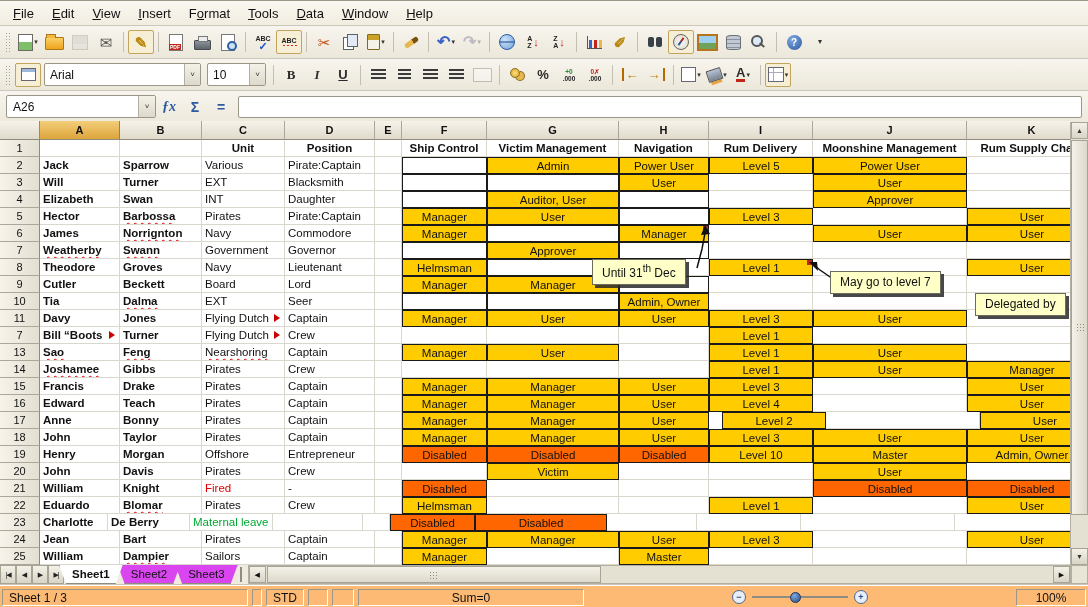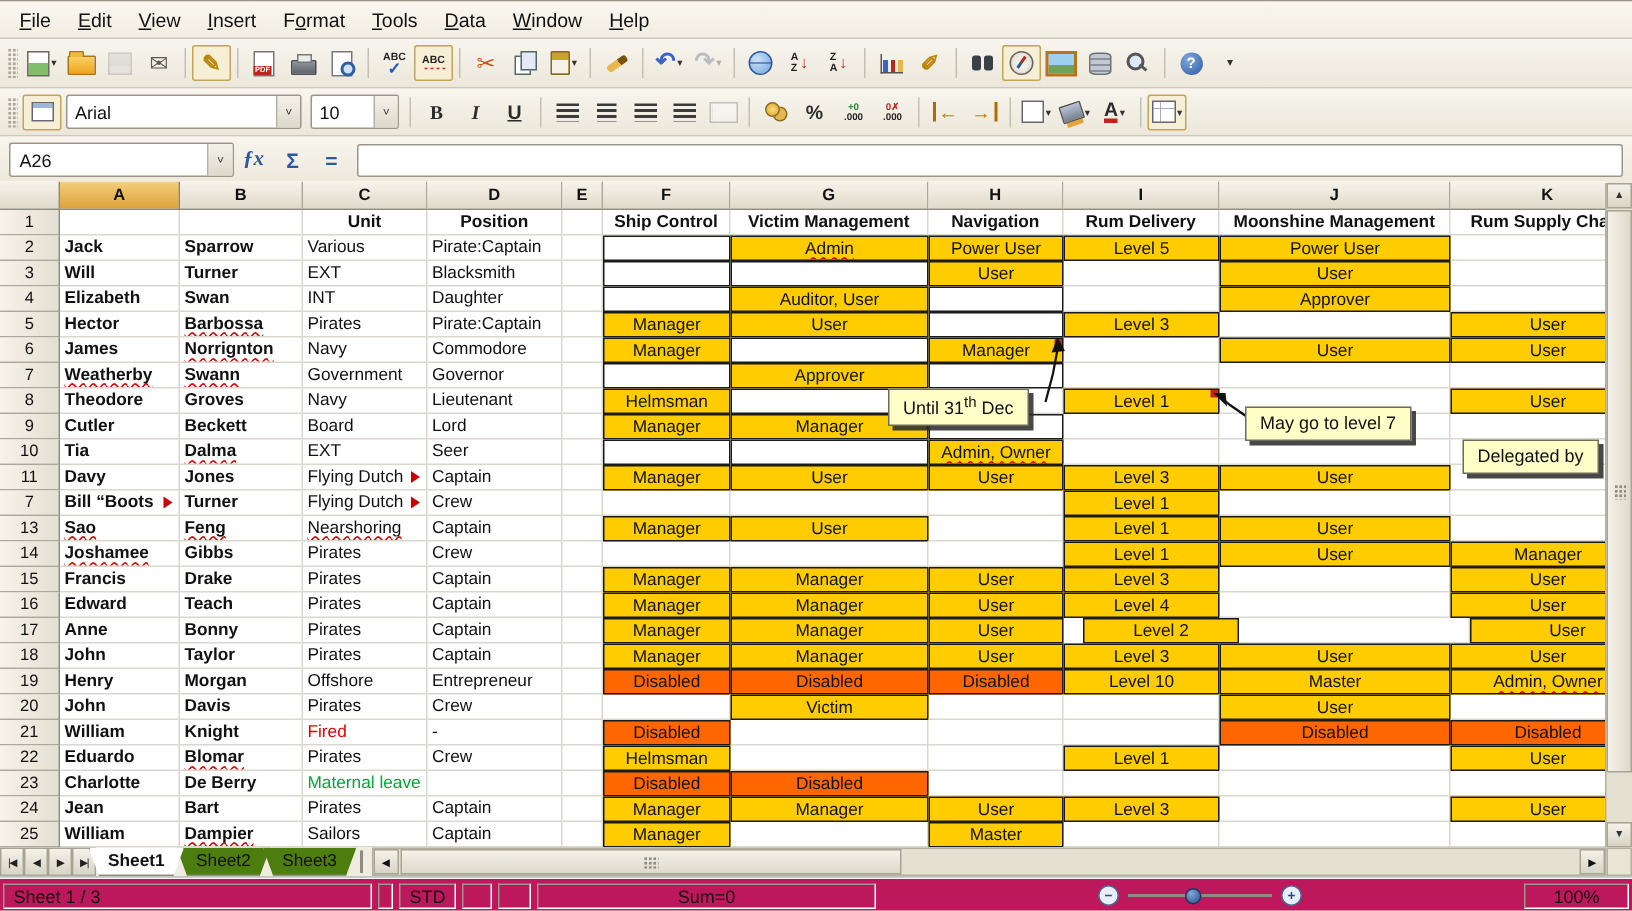--- a/index.html
+++ b/index.html
@@ -174,37 +174,37 @@
   .vdown{position:absolute;bottom:0;left:0;right:0}
   .vthumb{position:absolute;left:0;right:0;top:18px;height:375px;background:linear-gradient(90deg,#F4F1E8,#DDD9CB);
      border:1px solid #A8A495;box-sizing:border-box;display:flex;align-items:center;justify-content:center}
   .grip-v{width:8px;height:10px;background-image:radial-gradient(#8E8B7F 1px,transparent 1px);background-size:3px 3px}
 
   
   #tabsbar{position:absolute;left:0;top:564px;width:1088px;height:19px;display:flex;align-items:stretch;
      background:#EFEBDF;border-bottom:1px solid #C9C5B8}
   .tnav{width:16px;display:flex;align-items:center;justify-content:center;font-size:7px;color:#222;
      background:linear-gradient(#F4F1E8,#D8D4C6);border:1px solid #A8A495;box-sizing:border-box;letter-spacing:-1px}
-  .tab{padding:0 12px;display:flex;align-items:center;font-size:11.5px;background:#4d7c0f;
+  .tab{padding:0 12px;display:flex;align-items:center;font-size:11.5px;background:#d946ef;
      border:1px solid #8E8B7F;border-top:none;margin-left:-5px;
      clip-path:polygon(0 0,100% 0,calc(100% - 7px) 100%,7px 100%)}
   .tab.activetab{background:#FFFFFF;font-weight:bold;z-index:2}
   .tabsplit{width:6px;margin:2px 1px;background:linear-gradient(90deg,transparent 1px,#8E8B7F 1px,#8E8B7F 3px,transparent 3px)}
   #hscroll{flex:1;position:relative;background:#E4E0D2;border:1px solid #B3AFA2;margin-left:2px}
   .harrow{position:absolute;top:0;bottom:0;width:17px;display:flex;align-items:center;justify-content:center;
      font-size:7px;background:linear-gradient(#F4F1E8,#D8D4C6);border:1px solid #A8A495;box-sizing:border-box}
   .harrow.left{left:0}
   .harrow.right{right:0}
   .hthumb{position:absolute;left:18px;top:0;bottom:0;width:332px;background:linear-gradient(#F4F1E8,#DDD9CB);
      border:1px solid #A8A495;display:flex;align-items:center;justify-content:center}
   .grip-h{width:10px;height:8px;background-image:radial-gradient(#8E8B7F 1px,transparent 1px);background-size:3px 3px}
   .hcorner{width:17px;background:#E8E4D6;border:1px solid #B3AFA2;box-sizing:border-box}
 
   
-  #statusbar{position:absolute;left:0;top:584px;width:1088px;height:23px;background:#be185d;
+  #statusbar{position:absolute;left:0;top:584px;width:1088px;height:23px;background:#fdba74;
      border-top:1px solid #FFFFFF;display:flex;align-items:center;padding:0 2px;box-sizing:border-box}
   .sseg{height:17px;line-height:16px;padding:0 6px;box-sizing:border-box;font-size:12px;
      border:1px solid;border-color:#9B9788 #FFF #FFF #9B9788;margin-right:4px;flex:none;
      white-space:nowrap;overflow:hidden}
   .s1{width:246px}.s2{width:280px}.s3{width:10px;padding:0}.s4{width:38px;text-align:center}
   .s5{width:20px}.s6{width:22px}.s7{width:226px;text-align:center}
   .s8{width:70px;text-align:center;margin-right:0;margin-left:4px}
   .zslider{display:flex;align-items:center;flex:1;height:17px;justify-content:center}
   .zbtn{width:12px;height:12px;border-radius:50%;border:1px solid #4A6690;background:#E8EEF8;color:#2C4A80;
      font-size:9px;font-weight:bold;display:flex;align-items:center;justify-content:center;line-height:0}
@@ -746,21 +746,21 @@
         <div class="cell" style="width: 27px;"></div>
         <div class="cell C y" style="width: 85px;"><span>Helmsman</span></div>
         <div class="cell C" style="width: 132px;"></div>
         <div class="cell C" style="width: 90px;"></div>
         <div class="cell C y" style="width: 104px;"><span>Level 1</span></div>
         <div class="cell C" style="width: 154px;"></div>
         <div class="cell C y" style="width: 130px;"><span>User</span></div>
       </div>
       <div class="grow">
         <div class="rhd">23</div>
-        <div class="cell fw" style="width: 80px;"><span>Charlotte</span></div>
+        <div class="cell fw" style="width: 68px;"><span>Charlotte</span></div>
         <div class="cell fw" style="width: 82px;"><span>De Berry</span></div>
         <div class="cell green" style="width: 83px;"><span>Maternal leave</span></div>
         <div class="cell" style="width: 90px;"></div>
         <div class="cell" style="width: 27px;"></div>
         <div class="cell C o" style="width: 85px;"><span>Disabled</span></div>
         <div class="cell C o" style="width: 132px;"><span>Disabled</span></div>
         <div class="cell C" style="width: 90px;"></div>
         <div class="cell C" style="width: 104px;"></div>
         <div class="cell C" style="width: 154px;"></div>
         <div class="cell C" style="width: 130px;"></div>

